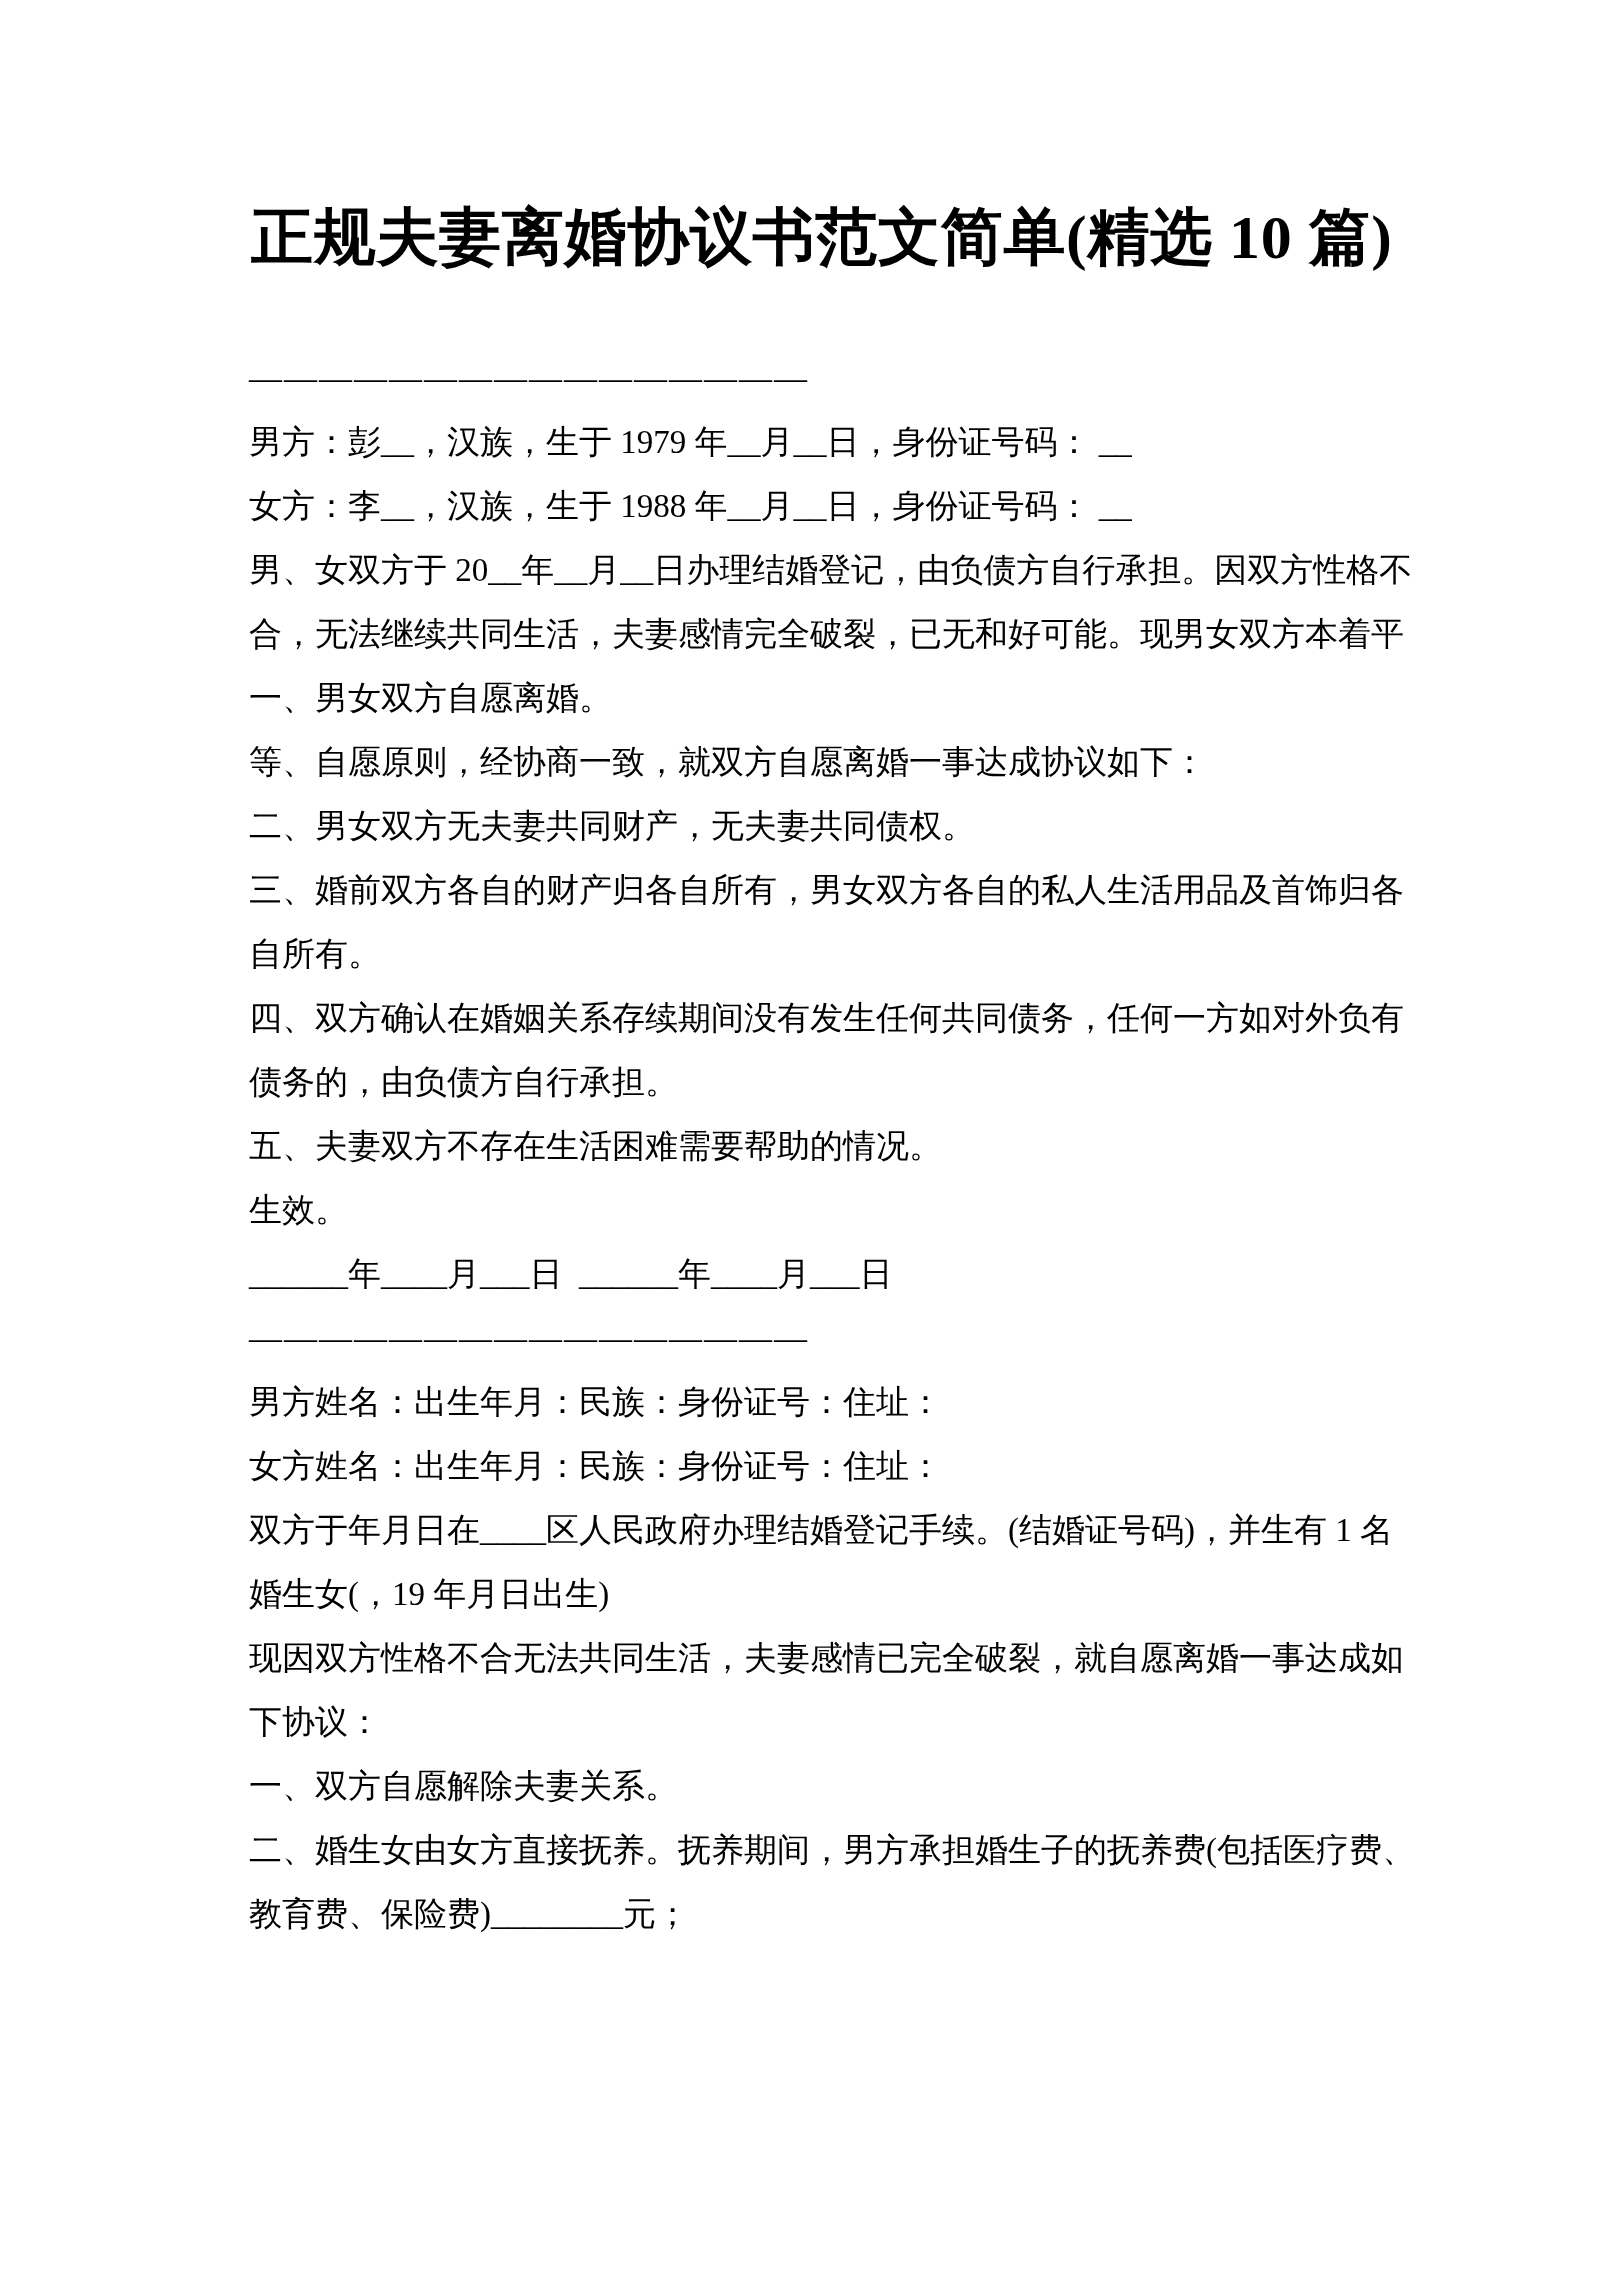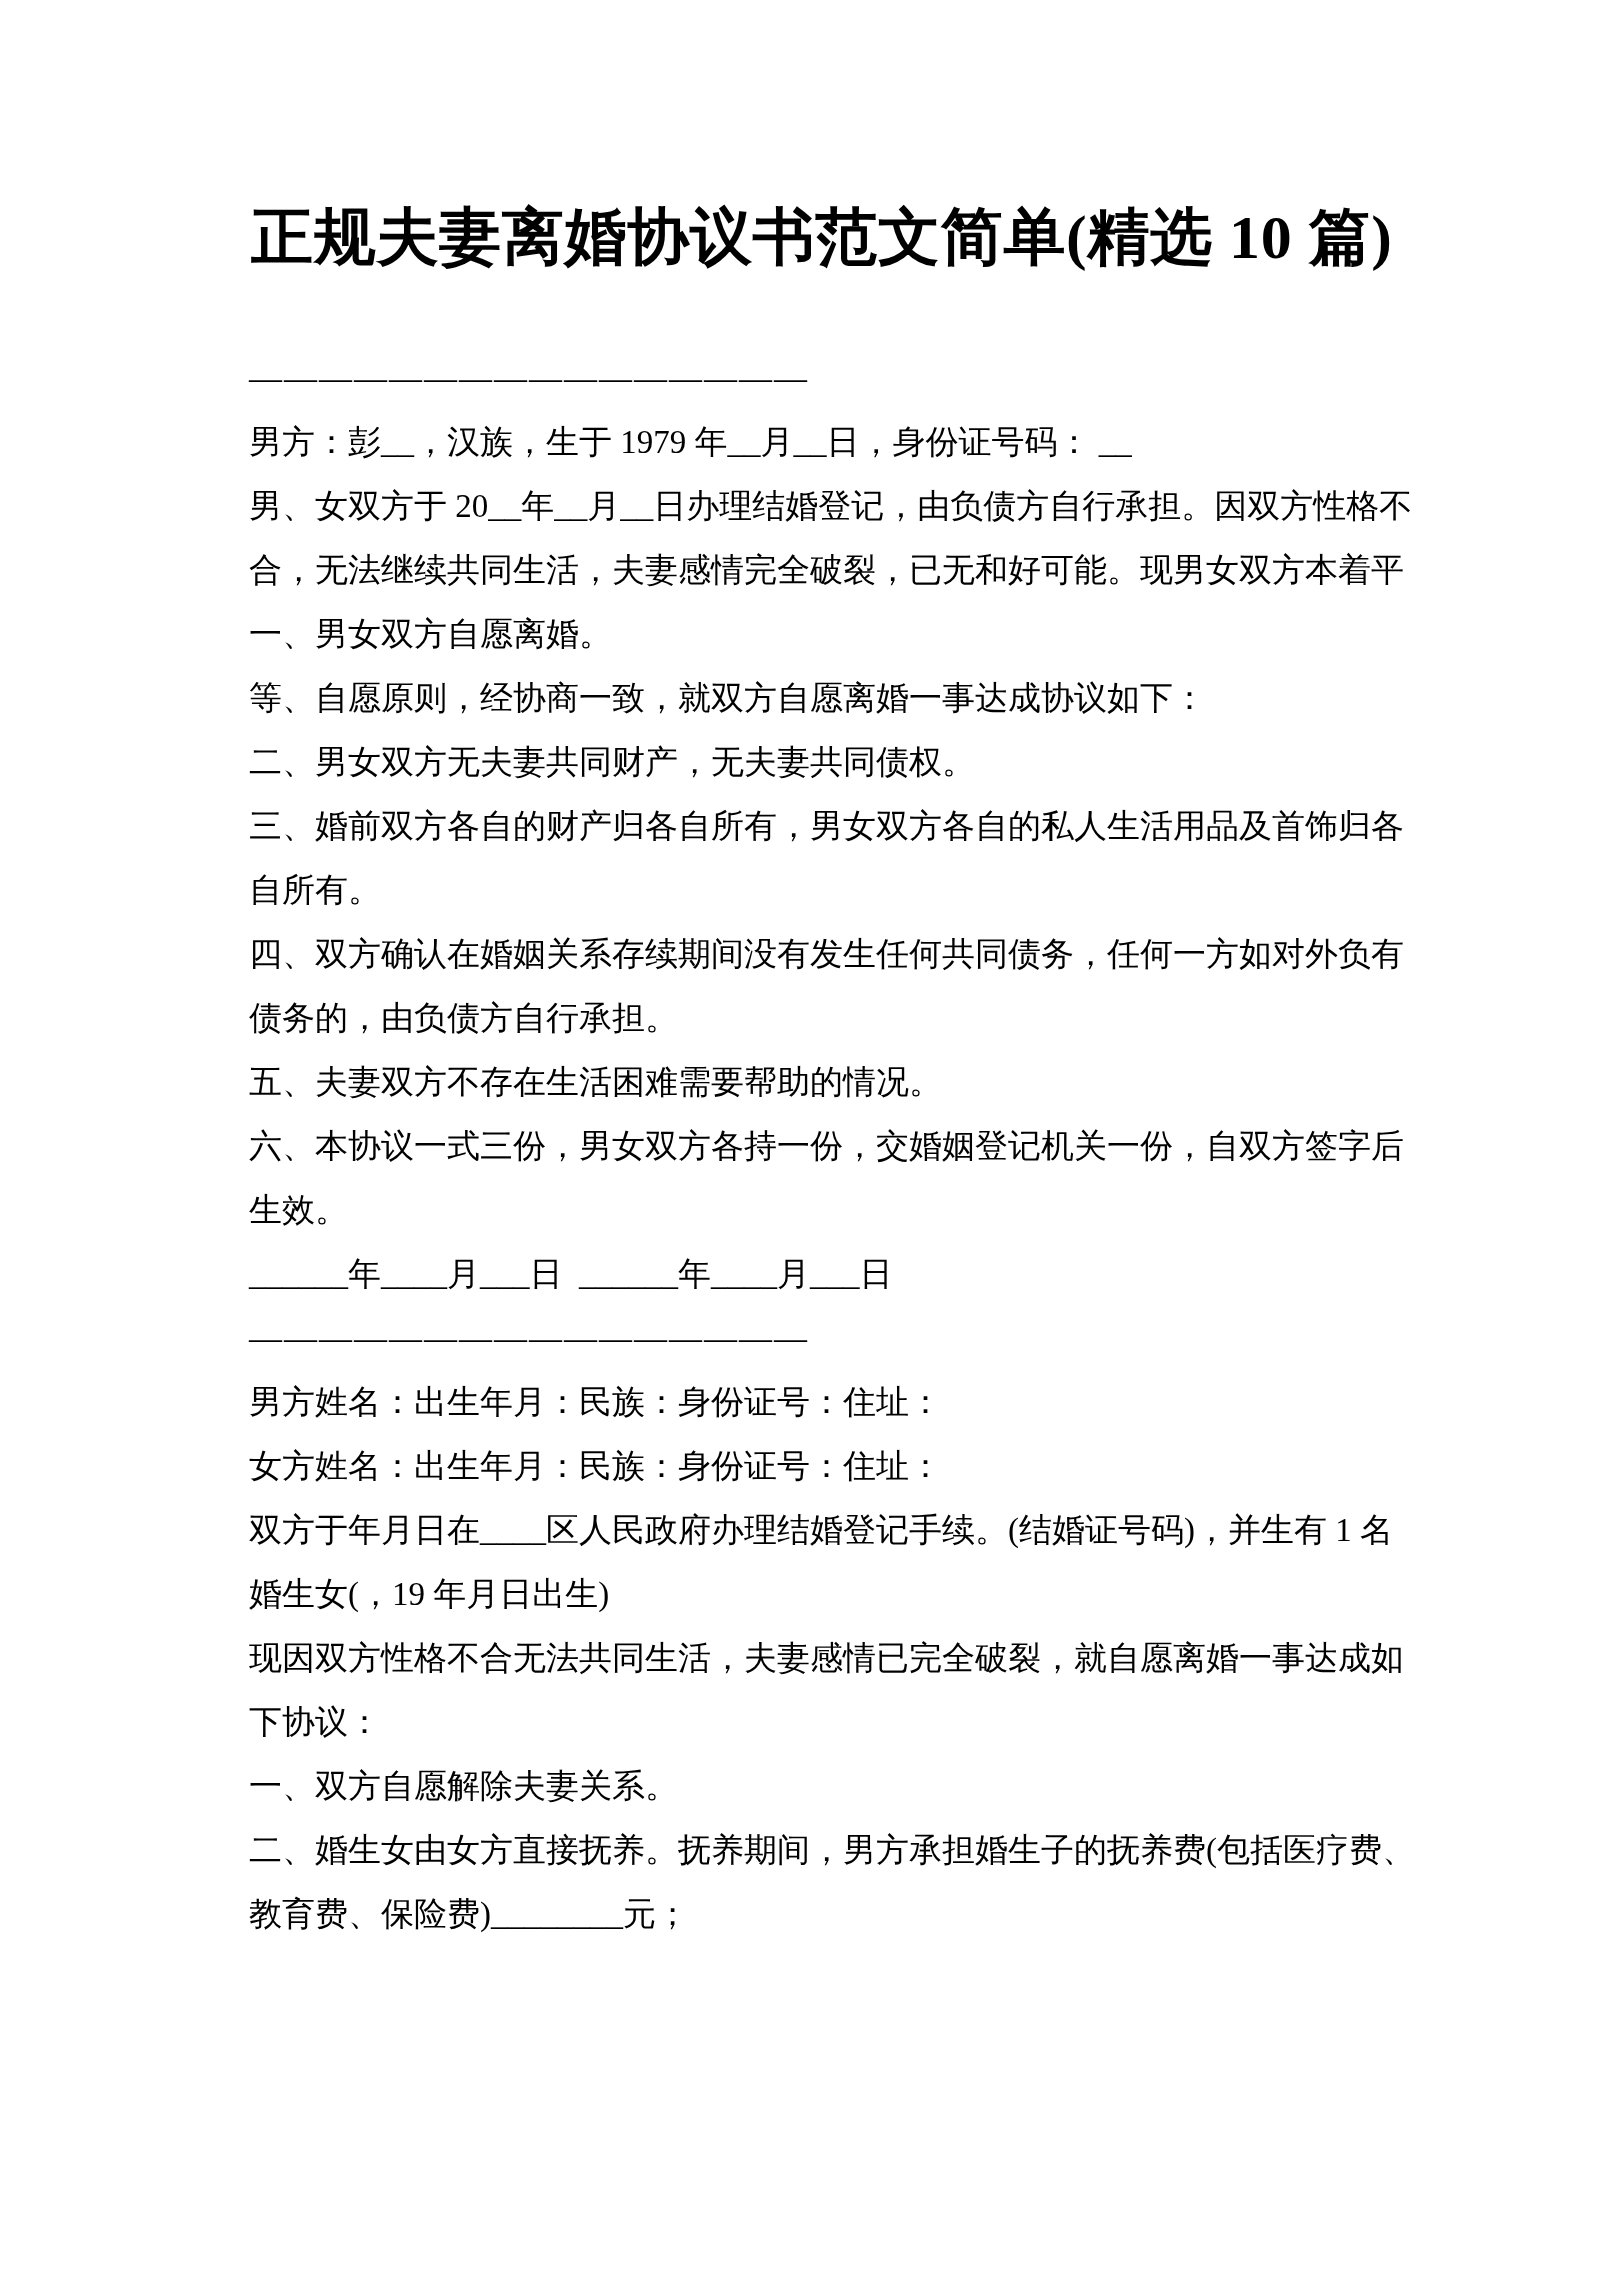--- a/index.html
+++ b/index.html
@@ -46,31 +46,31 @@
 </head>
 <body>
 
 <div class="page">
 
   <h1 class="doc-title">正规夫妻离婚协议书范文简单(精选 10 篇)</h1>
 
   <div class="doc-content">
     <div class="ln sep">————————————————</div>
     <div class="ln">男方：彭__，汉族，生于 1979 年__月__日，身份证号码： __</div>
+    <div class="ln">女方：李__，汉族，生于 1988 年__月__日，身份证号码： __</div>
     <div class="ln">男、女双方于 20__年__月__日办理结婚登记，由负债方自行承担。因双方性格不</div>
     <div class="ln">合，无法继续共同生活，夫妻感情完全破裂，已无和好可能。现男女双方本着平</div>
     <div class="ln">一、男女双方自愿离婚。</div>
     <div class="ln">等、自愿原则，经协商一致，就双方自愿离婚一事达成协议如下：</div>
     <div class="ln">二、男女双方无夫妻共同财产，无夫妻共同债权。</div>
     <div class="ln">三、婚前双方各自的财产归各自所有，男女双方各自的私人生活用品及首饰归各</div>
     <div class="ln">自所有。</div>
     <div class="ln">四、双方确认在婚姻关系存续期间没有发生任何共同债务，任何一方如对外负有</div>
     <div class="ln">债务的，由负债方自行承担。</div>
     <div class="ln">五、夫妻双方不存在生活困难需要帮助的情况。</div>
-    <div class="ln">六、本协议一式三份，男女双方各持一份，交婚姻登记机关一份，自双方签字后</div>
     <div class="ln">生效。</div>
     <div class="ln">______年____月___日  ______年____月___日</div>
     <div class="ln sep">————————————————</div>
     <div class="ln">男方姓名：出生年月：民族：身份证号：住址：</div>
     <div class="ln">女方姓名：出生年月：民族：身份证号：住址：</div>
     <div class="ln">双方于年月日在____区人民政府办理结婚登记手续。(结婚证号码)，并生有 1 名</div>
     <div class="ln">婚生女(，19 年月日出生)</div>
     <div class="ln">现因双方性格不合无法共同生活，夫妻感情已完全破裂，就自愿离婚一事达成如</div>
     <div class="ln">下协议：</div>
     <div class="ln">一、双方自愿解除夫妻关系。</div>

